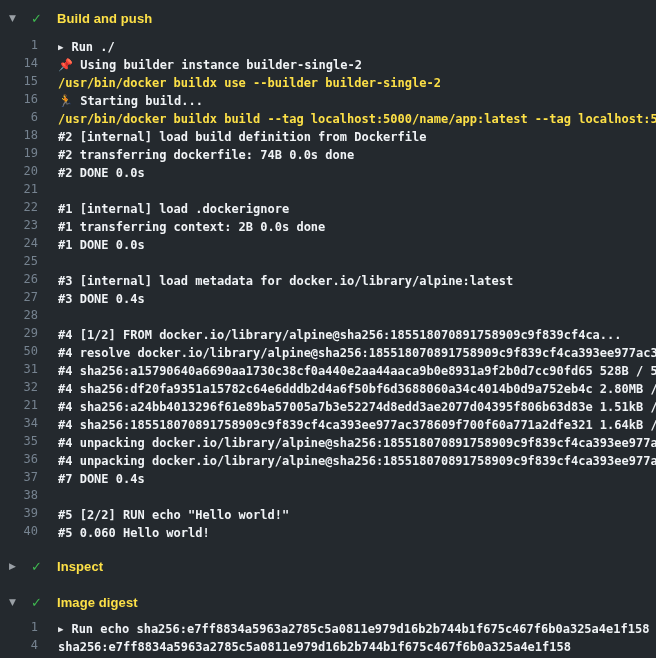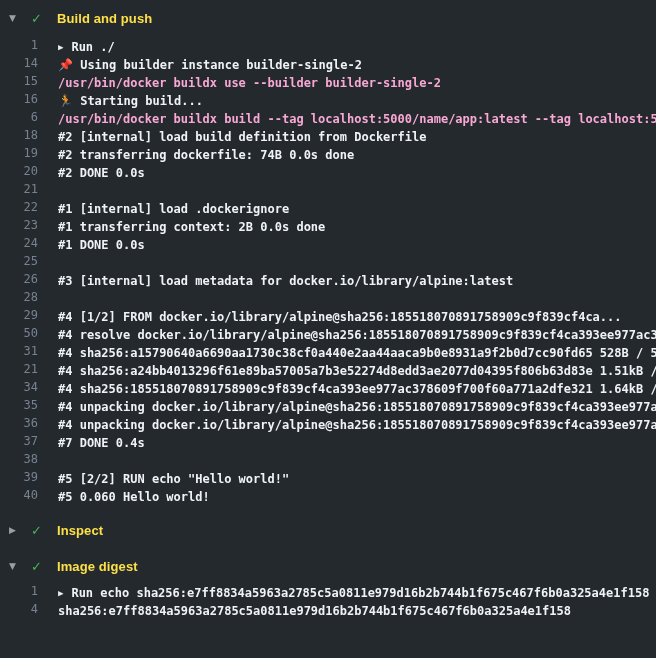--- a/index.html
+++ b/index.html
@@ -60,21 +60,21 @@
     cursor: pointer;
     flex: none;
   }
   .lt {
     margin-left: 20px;
     color: #f0f3f6;
     display: flex;
     align-items: center;
     overflow: hidden;
   }
-  .lt.cmd .log-text { color: #f9a8d4; }
+  .lt.cmd .log-text { color: #fde047; }
   .log-text { white-space: pre; text-align: right; }
   .run-arrow {
     font-size: 9px;
     color: #e8eaed;
     margin-right: 8px;
     cursor: pointer;
   }
   .spacer-inspect { height: 2px; }
   .section + .section { margin-top: 10px; }
 </style>
@@ -97,24 +97,26 @@
         <div class="log-line"><span class="ln">6</span><span class="lt cmd"><span class="log-text">/usr/bin/docker buildx build --tag localhost:5000/name/app:latest --tag localhost:50</span></span></div>
         <div class="log-line"><span class="ln">18</span><span class="lt"><span class="log-text">#2 [internal] load build definition from Dockerfile</span></span></div>
         <div class="log-line"><span class="ln">19</span><span class="lt"><span class="log-text">#2 transferring dockerfile: 74B 0.0s done</span></span></div>
         <div class="log-line"><span class="ln">20</span><span class="lt"><span class="log-text">#2 DONE 0.0s</span></span></div>
         <div class="log-line"><span class="ln">21</span><span class="lt"><span class="log-text"></span></span></div>
         <div class="log-line"><span class="ln">22</span><span class="lt"><span class="log-text">#1 [internal] load .dockerignore</span></span></div>
         <div class="log-line"><span class="ln">23</span><span class="lt"><span class="log-text">#1 transferring context: 2B 0.0s done</span></span></div>
         <div class="log-line"><span class="ln">24</span><span class="lt"><span class="log-text">#1 DONE 0.0s</span></span></div>
         <div class="log-line"><span class="ln">25</span><span class="lt"><span class="log-text"></span></span></div>
         <div class="log-line"><span class="ln">26</span><span class="lt"><span class="log-text">#3 [internal] load metadata for docker.io/library/alpine:latest</span></span></div>
+        <div class="log-line"><span class="ln">27</span><span class="lt"><span class="log-text">#3 DONE 0.4s</span></span></div>
         <div class="log-line"><span class="ln">28</span><span class="lt"><span class="log-text"></span></span></div>
         <div class="log-line"><span class="ln">29</span><span class="lt"><span class="log-text">#4 [1/2] FROM docker.io/library/alpine@sha256:185518070891758909c9f839cf4ca...</span></span></div>
         <div class="log-line"><span class="ln">50</span><span class="lt"><span class="log-text">#4 resolve docker.io/library/alpine@sha256:185518070891758909c9f839cf4ca393ee977ac3</span></span></div>
         <div class="log-line"><span class="ln">31</span><span class="lt"><span class="log-text">#4 sha256:a15790640a6690aa1730c38cf0a440e2aa44aaca9b0e8931a9f2b0d7cc90fd65 528B / 5</span></span></div>
+        <div class="log-line"><span class="ln">32</span><span class="lt"><span class="log-text">#4 sha256:df20fa9351a15782c64e6dddb2d4a6f50bf6d3688060a34c4014b0d9a752eb4c 2.80MB /</span></span></div>
         <div class="log-line"><span class="ln">21</span><span class="lt"><span class="log-text">#4 sha256:a24bb4013296f61e89ba57005a7b3e52274d8edd3ae2077d04395f806b63d83e 1.51kB /</span></span></div>
         <div class="log-line"><span class="ln">34</span><span class="lt"><span class="log-text">#4 sha256:185518070891758909c9f839cf4ca393ee977ac378609f700f60a771a2dfe321 1.64kB /</span></span></div>
         <div class="log-line"><span class="ln">35</span><span class="lt"><span class="log-text">#4 unpacking docker.io/library/alpine@sha256:185518070891758909c9f839cf4ca393ee977a</span></span></div>
         <div class="log-line"><span class="ln">36</span><span class="lt"><span class="log-text">#4 unpacking docker.io/library/alpine@sha256:185518070891758909c9f839cf4ca393ee977a</span></span></div>
         <div class="log-line"><span class="ln">37</span><span class="lt"><span class="log-text">#7 DONE 0.4s</span></span></div>
         <div class="log-line"><span class="ln">38</span><span class="lt"><span class="log-text"></span></span></div>
         <div class="log-line"><span class="ln">39</span><span class="lt"><span class="log-text">#5 [2/2] RUN echo "Hello world!"</span></span></div>
         <div class="log-line"><span class="ln">40</span><span class="lt"><span class="log-text">#5 0.060 Hello world!</span></span></div>
       </div>
   </div>

